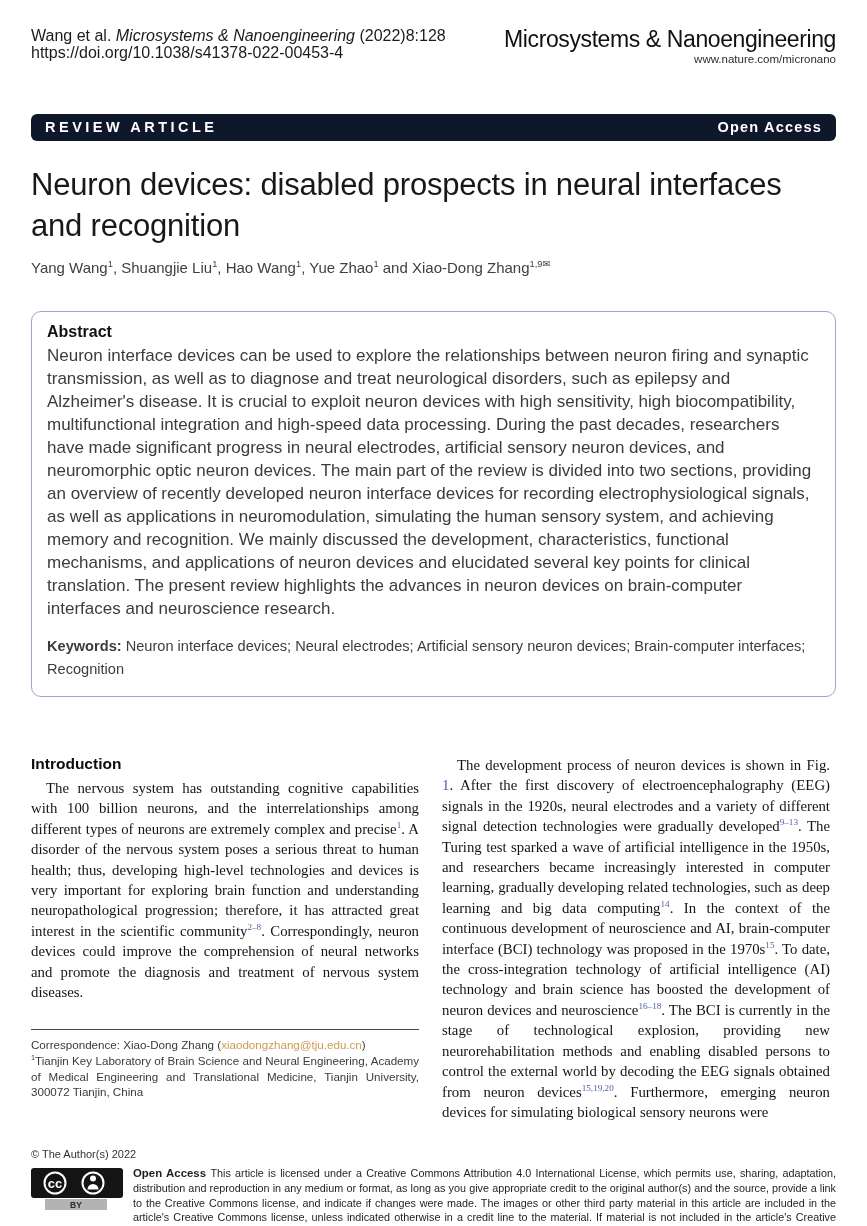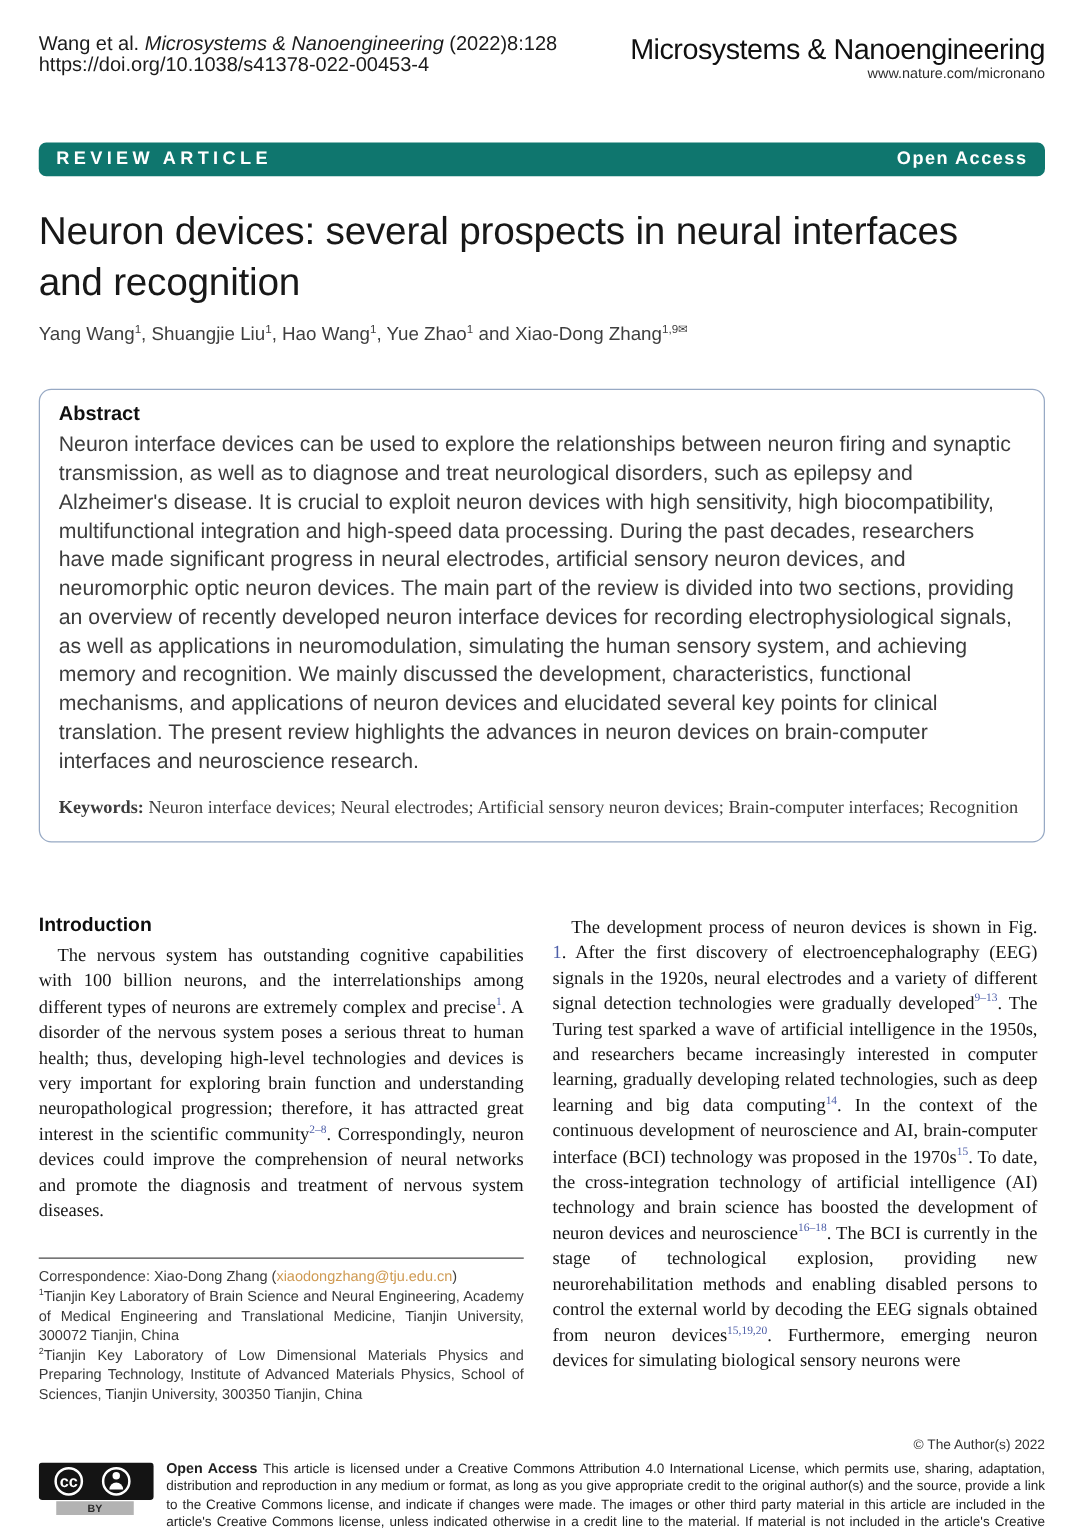--- a/index.html
+++ b/index.html
@@ -34,21 +34,21 @@
   .authors { margin-top: 13px; font-size: 15px; color: #3f3f3f; }
   .authors sup { font-size: 0.62em; }
 
   
   .abstract-box {
     margin-top: 35px; border: 1.6px solid #97a9c4; border-radius: 10px;
     padding: 11px 15px 15px 15px;
   }
   .abstract-heading { font-size: 16px; font-weight: bold; color: #111; margin-bottom: 3px; }
   .abstract-text { font-size: 17px; line-height: 23px; color: #3c3c3c; }
-  .keywords { margin-top: 15px; font-size: 14.6px; line-height: 23px; color: #3c3c3c; font-family: Liberation Serif, serif; }
+  .keywords { margin-top: 15px; font-size: 14.6px; line-height: 23px; color: #3c3c3c; }
 
   
   .columns { margin-top: 58px; display: flex; gap: 23px; }
   .col { width: 388px; }
   .section-heading { font-family: "Liberation Sans", sans-serif; font-size: 15.5px; font-weight: bold; color: #0d0d0d; margin-bottom: 5px; }
   .body-par {
     font-family: "Liberation Serif", serif; font-size: 14.8px; line-height: 20.4px;
     text-align: justify; color: #141414; text-indent: 15px;
   }
   sup { line-height: 0; }
@@ -57,21 +57,21 @@
   .link { color: #4d5ea8; }
   .email { color: #cf9a52; }
   .bold { font-weight: bold; }
 
   
   .footnote-block { margin-top: 27px; border-top: 1px solid #4a4a4a; padding-top: 7px; }
   .fn { font-size: 11.6px; line-height: 15.6px; color: #3a3a3a; text-align: justify; }
 
   
   .license-section { margin-top: 26px; }
-  .copyright { font-size: 11px; color: #333; margin-bottom: 6px; text-align: right; }
+  .copyright { font-size: 11px; color: #333; margin-bottom: 6px; }
   .license-body { font-size: 10.8px; line-height: 14.6px; text-align: justify; color: #1f1f1f; }
   .cc-badge { float: left; margin: 2px 10px 2px 0; width: 92px; }
   .license-body .bold { font-size: 11.4px; }
 
   .clear { clear: both; }
 </style>
 </head>
 <body>
 
 <div class="page">
@@ -80,44 +80,43 @@
     <div class="cite-block">
       <div><span>Wang et al. </span><span class="cite-journal">Microsystems &amp; Nanoengineering</span><span> (2022)8:128</span></div>
       <div>https://doi.org/10.1038/s41378-022-00453-4</div>
     </div>
     <div class="masthead">
       <div class="masthead-title">Microsystems &amp; Nanoengineering</div>
       <div class="masthead-url">www.nature.com/micronano</div>
     </div>
   </div>
 
-  <div class="banner" id="banner" style="background: #0f766e;">
+  <div class="banner" id="banner" style="background: #0f172a;">
     <span class="banner-left">REVIEW ARTICLE</span>
     <span class="banner-right">Open Access</span>
   </div>
 
-  <h1 class="article-title">Neuron devices: several prospects in neural interfaces and recognition</h1>
+  <h1 class="article-title">Neuron devices: disabled prospects in neural interfaces and recognition</h1>
 
   <div class="authors"><span class="plain">Yang Wang</span><sup class="sup">1</sup><span class="plain">, Shuangjie Liu</span><sup class="sup">1</sup><span class="plain">, Hao Wang</span><sup class="sup">1</sup><span class="plain">, Yue Zhao</span><sup class="sup">1</sup><span class="plain"> and Xiao-Dong Zhang</span><sup class="sup">1,9✉</sup></div>
 
   <div class="abstract-box">
     <div class="abstract-heading">Abstract</div>
     <div class="abstract-text">Neuron interface devices can be used to explore the relationships between neuron firing and synaptic transmission, as well as to diagnose and treat neurological disorders, such as epilepsy and Alzheimer's disease. It is crucial to exploit neuron devices with high sensitivity, high biocompatibility, multifunctional integration and high-speed data processing. During the past decades, researchers have made significant progress in neural electrodes, artificial sensory neuron devices, and neuromorphic optic neuron devices. The main part of the review is divided into two sections, providing an overview of recently developed neuron interface devices for recording electrophysiological signals, as well as applications in neuromodulation, simulating the human sensory system, and achieving memory and recognition. We mainly discussed the development, characteristics, functional mechanisms, and applications of neuron devices and elucidated several key points for clinical translation. The present review highlights the advances in neuron devices on brain-computer interfaces and neuroscience research.</div>
     <div class="keywords"><span class="bold">Keywords: </span><span class="plain"> Neuron interface devices; Neural electrodes; Artificial sensory neuron devices; Brain-computer interfaces; Recognition</span></div>
   </div>
 
   <div class="columns">
     <div class="col">
       <div class="section-heading">Introduction</div>
       <p class="body-par"><span class="plain">The nervous system has outstanding cognitive capabilities with 100 billion neurons, and the interrelationships among different types of neurons are extremely complex and precise</span><sup class="refsup">1</sup><span class="plain">. A disorder of the nervous system poses a serious threat to human health; thus, developing high-level technologies and devices is very important for exploring brain function and understanding neuropathological progression; therefore, it has attracted great interest in the scientific community</span><sup class="refsup">2–8</sup><span class="plain">. Correspondingly, neuron devices could improve the comprehension of neural networks and promote the diagnosis and treatment of nervous system diseases.</span></p>
 
       <div class="footnote-block">
         <div class="fn"><span class="plain">Correspondence: Xiao-Dong Zhang (</span><span class="email">xiaodongzhang@tju.edu.cn</span><span class="plain">)</span></div>
         <div class="fn"><sup class="sup">1</sup><span class="plain">Tianjin Key Laboratory of Brain Science and Neural Engineering, Academy of Medical Engineering and Translational Medicine, Tianjin University, 300072 Tianjin, China</span></div>
-        <div class="fn"><sup class="sup">2</sup><span class="plain">Tianjin Key Laboratory of Low Dimensional Materials Physics and Preparing Technology, Institute of Advanced Materials Physics, School of Sciences, Tianjin University, 300350 Tianjin, China</span></div>
       </div>
     </div>
 
     <div class="col">
       <p class="body-par"><span class="plain">The development process of neuron devices is shown in Fig. </span><span class="link">1</span><span class="plain">. After the first discovery of electroencephalography (EEG) signals in the 1920s, neural electrodes and a variety of different signal detection technologies were gradually developed</span><sup class="refsup">9–13</sup><span class="plain">. The Turing test sparked a wave of artificial intelligence in the 1950s, and researchers became increasingly interested in computer learning, gradually developing related technologies, such as deep learning and big data computing</span><sup class="refsup">14</sup><span class="plain">. In the context of the continuous development of neuroscience and AI, brain-computer interface (BCI) technology was proposed in the 1970s</span><sup class="refsup">15</sup><span class="plain">. To date, the cross-integration technology of artificial intelligence (AI) technology and brain science has boosted the development of neuron devices and neuroscience</span><sup class="refsup">16–18</sup><span class="plain">. The BCI is currently in the stage of technological explosion, providing new neurorehabilitation methods and enabling disabled persons to control the external world by decoding the EEG signals obtained from neuron devices</span><sup class="refsup">15,19,20</sup><span class="plain">. Furthermore, emerging neuron devices for simulating biological sensory neurons were</span></p>
     </div>
   </div>
 
   <div class="license-section">
     <div class="copyright">© The Author(s) 2022</div>

